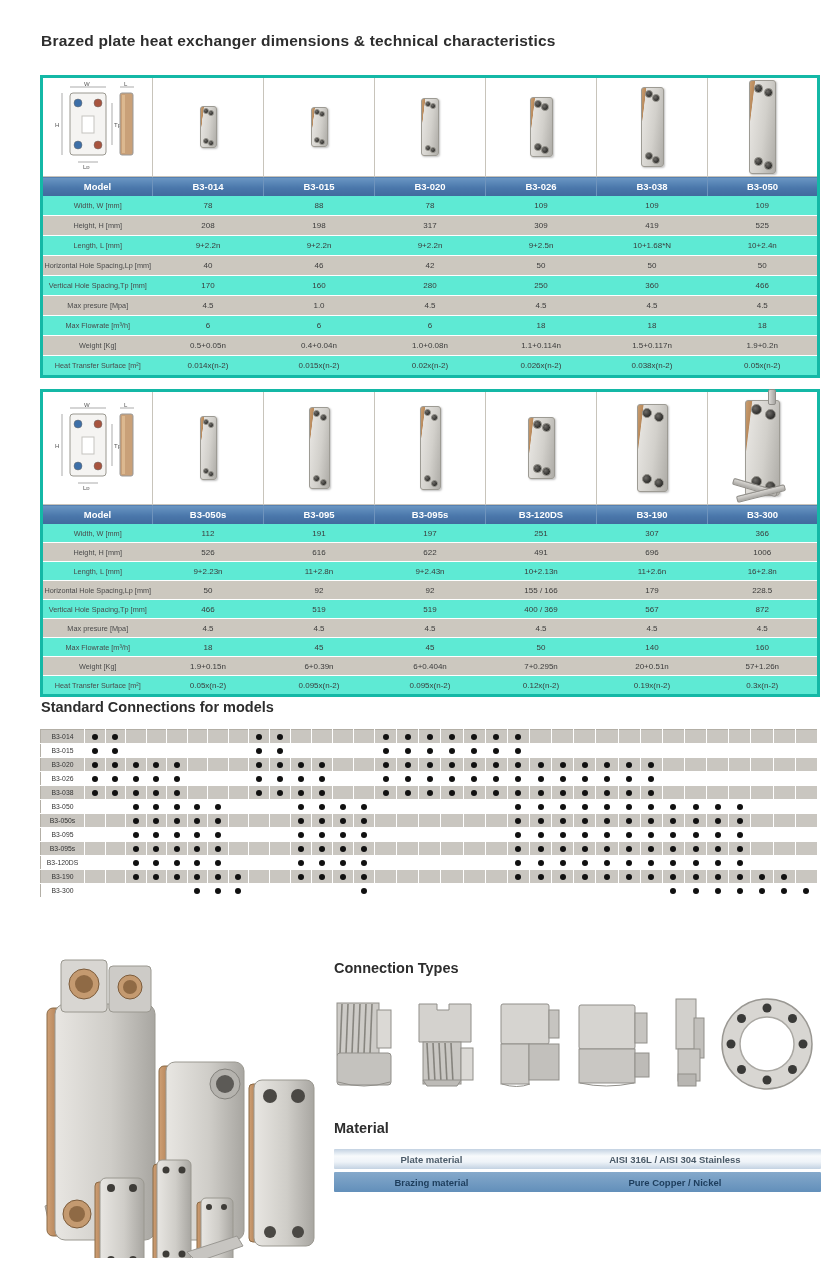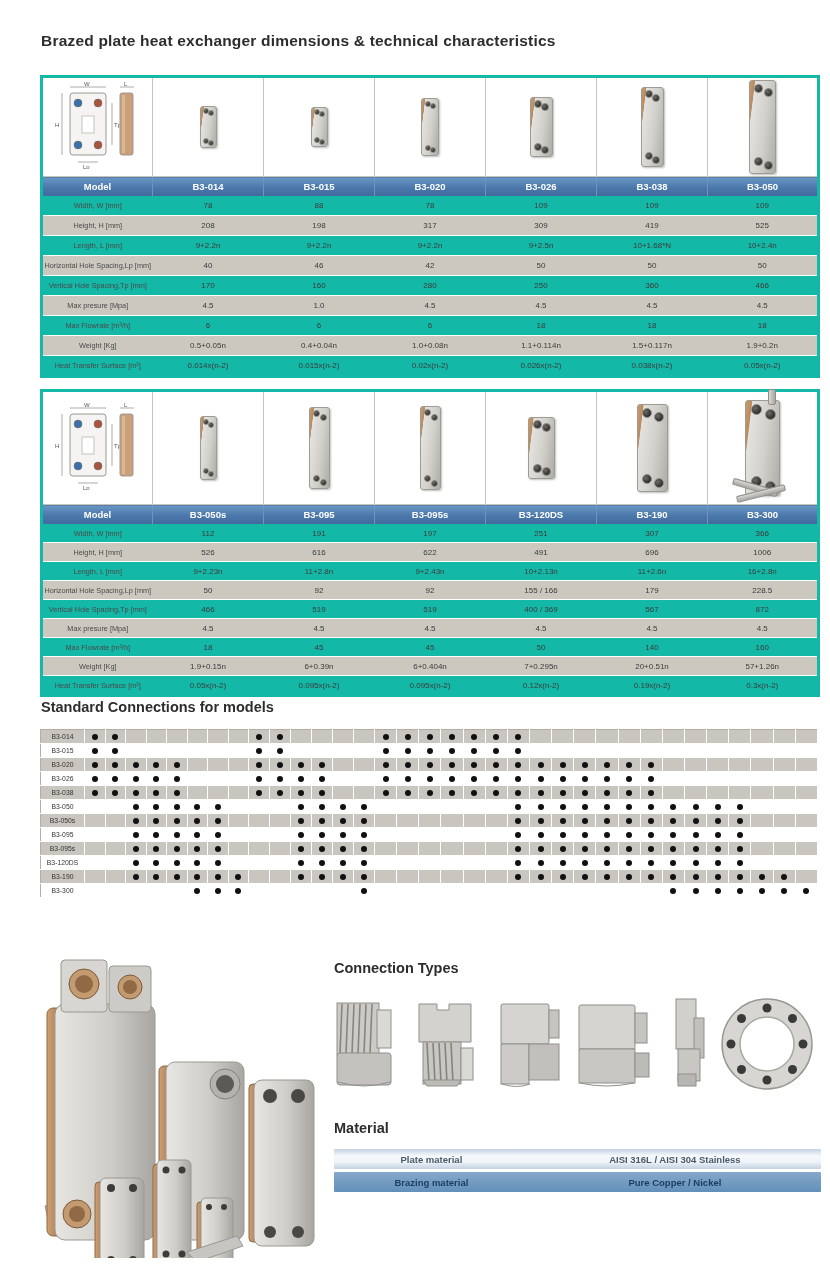--- a/index.html
+++ b/index.html
@@ -10,21 +10,21 @@
 
   
   .dimsec{position:absolute;left:0;width:779px;}
   #dim-0{top:75px;} #dim-1{top:389px;}
   table.dim{border-collapse:collapse;width:777px;table-layout:fixed;border:3px solid #14b8a6;background:#fff;}
   table.dim tr.imgrow td{border:1px solid #c8c4bb;text-align:center;vertical-align:middle;background:#fff;overflow:visible;}
   #dim-0 tr.imgrow td{height:96px;} #dim-1 tr.imgrow td{height:110px;}
   table.dim tr.head th{background:linear-gradient(180deg,#6b97c4 0%,#4a77ab 55%,#416a9c 100%);color:#fff;font-size:9.5px;font-weight:bold;height:17px;border-left:1px solid #6f94bd;}
   table.dim tbody td{font-size:8px;color:#3b3b3b;text-align:center;border-bottom:1px solid #fff;vertical-align:middle;}
   #dim-0 tbody td{height:17px;} #dim-1 tbody td{height:16px;}
-  table.dim tbody tr.even{background:#14b8a6;} table.dim tbody tr.odd{background:#ccc8bf;}
+  table.dim tbody tr.even{background:#5eead4;} table.dim tbody tr.odd{background:#ccc8bf;}
   table.dim td.rl{font-size:7.3px;color:#4a4a4a;padding:0 1px;}
 
   
   .exch{position:relative;display:inline-block;vertical-align:middle;border-radius:3px;border:1px solid #9d9b94;
     background:linear-gradient(97deg,#c89c6e 0%,#b98a5c 13%,#e4e2de 15%,#d2d0cb 55%,#aeaca7 100%);
     box-shadow:1px 1px 2px rgba(0,0,0,.25);}
   .exch .p{position:absolute;border-radius:50%;background:radial-gradient(circle at 35% 35%,#6e6c68,#2e2d2b 70%);border:1px solid #96948d;}
   .exch .pipe{position:absolute;height:5px;background:linear-gradient(180deg,#dad8d4,#a8a6a2);border:1px solid #908e89;border-radius:2px;}
   .exch .tpipe{position:absolute;width:6px;background:linear-gradient(90deg,#dad8d4,#a8a6a2);border:1px solid #908e89;border-radius:2px;}
 

